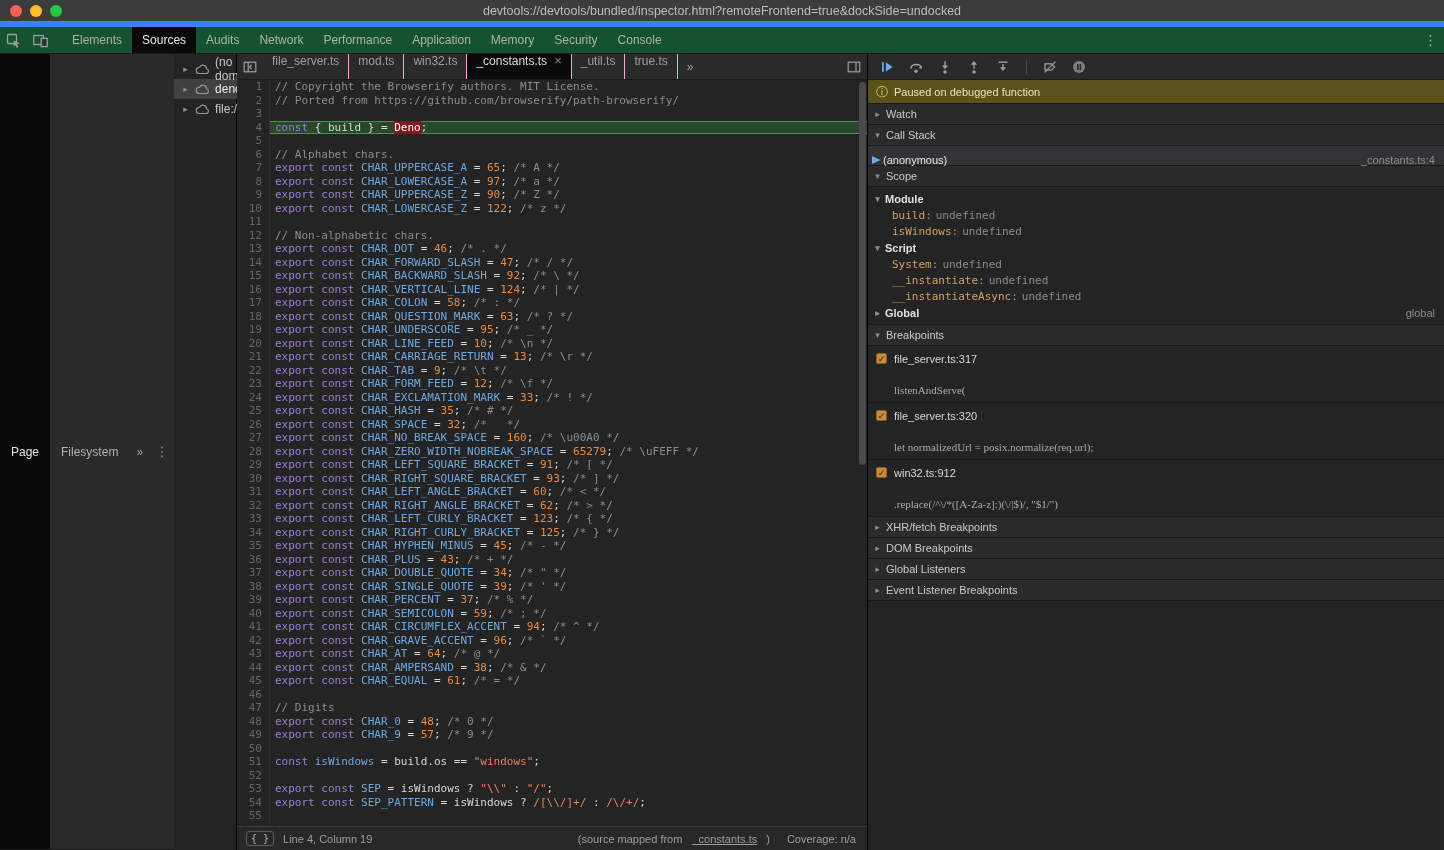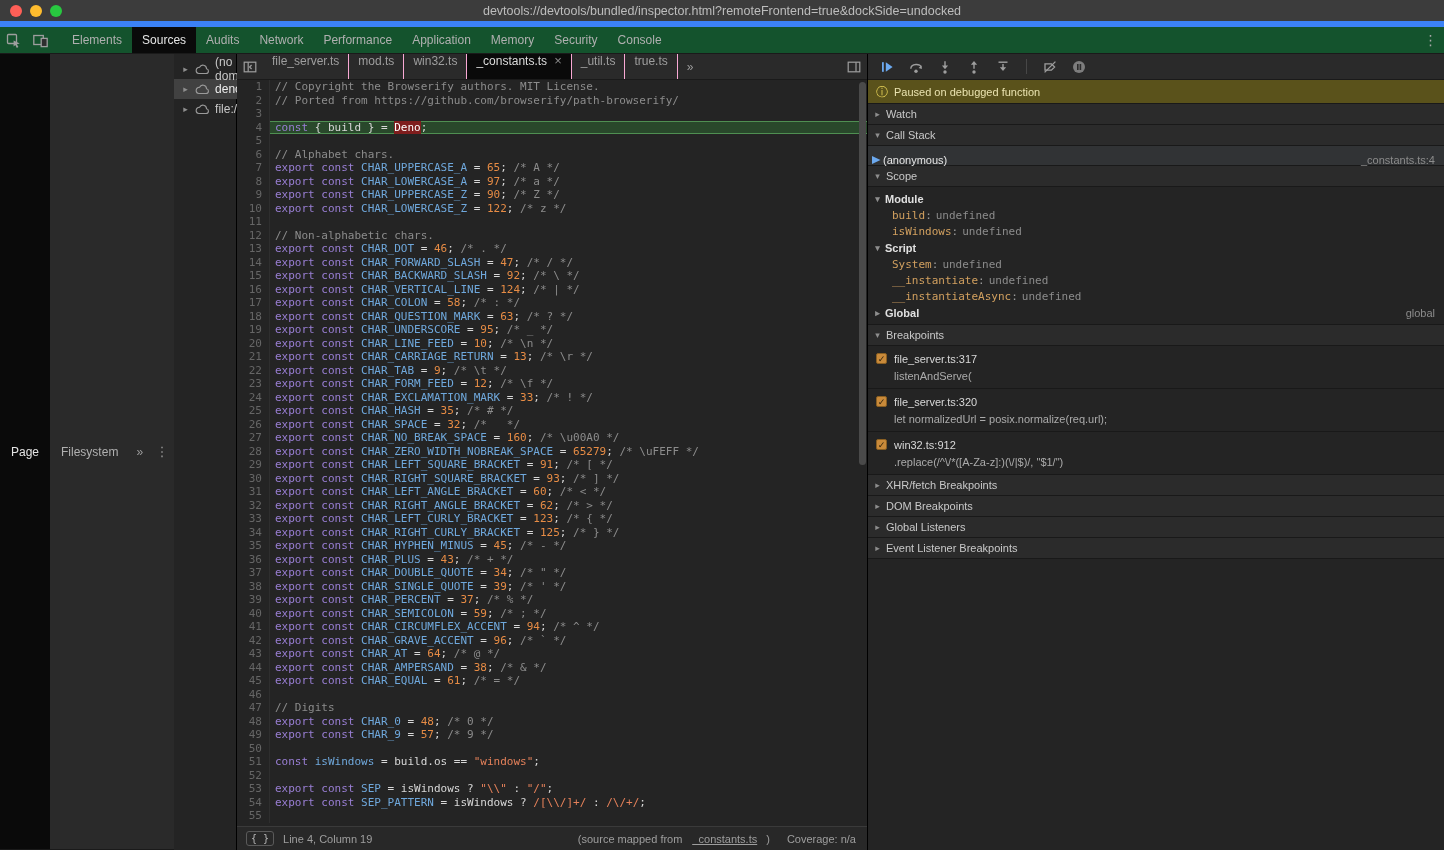--- a/index.html
+++ b/index.html
@@ -90,21 +90,21 @@
   .scope-sec{height:17px;display:flex;align-items:center;padding:0 9px 0 5px;gap:3px;font-family:"Liberation Sans",sans-serif;font-weight:bold;color:#e0e0e0;font-size:11px}
   .scope-badge{margin-left:auto;font-weight:normal;color:#8c8c8c;font-family:"Liberation Sans",sans-serif}
   .scope-var{height:16px;display:flex;align-items:center;padding-left:24px}
   .var-name{color:#d2a05f}
   .var-colon{color:#9a9a9a;margin-right:4px}
   .var-value{color:#8c8c8c}
   .bp-entry{border-bottom:1px solid #191919;padding:5px 8px 6px 8px}
   .bp-row{display:flex;align-items:center;gap:7px;height:15px}
   .bp-check{width:11px;height:11px;background:#c98a3a;border:1px solid #8a5f22;border-radius:2px;color:#2c1f0a;font-size:9px;line-height:10px;text-align:center;flex:0 0 auto}
   .bp-loc{color:#d8d8d8;font-size:11px}
-  .bp-snippet{margin:4px 0 0 18px;font-family:Liberation Sans, sans-serif;font-size:11px;color:#ababab;white-space:pre;overflow:hidden}
+  .bp-snippet{margin:18px 0 0 18px;font-family:Liberation Serif, serif;font-size:11px;color:#ababab;white-space:pre;overflow:hidden}
 </style>
 </head>
 <body>
 
 <div class="window">
 
   <div class="titlebar">
     <div class="traffic">
       <span class="light red"></span>
       <span class="light yellow"></span>

